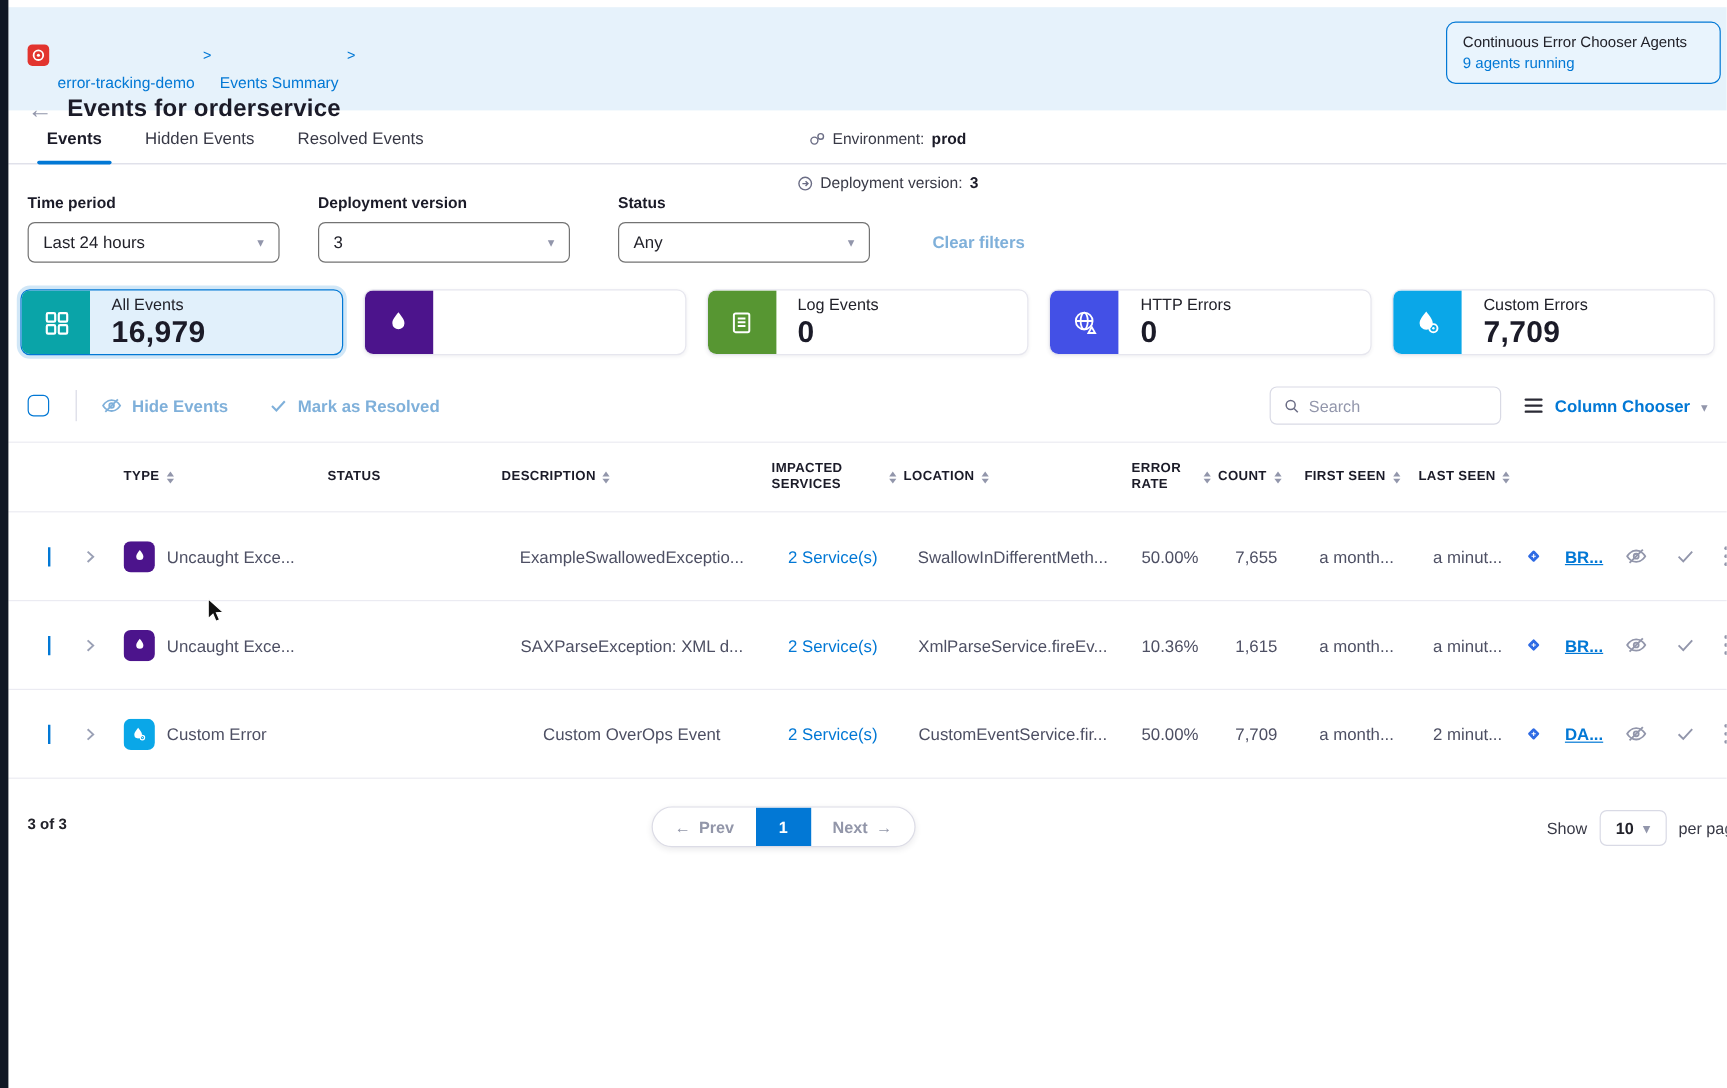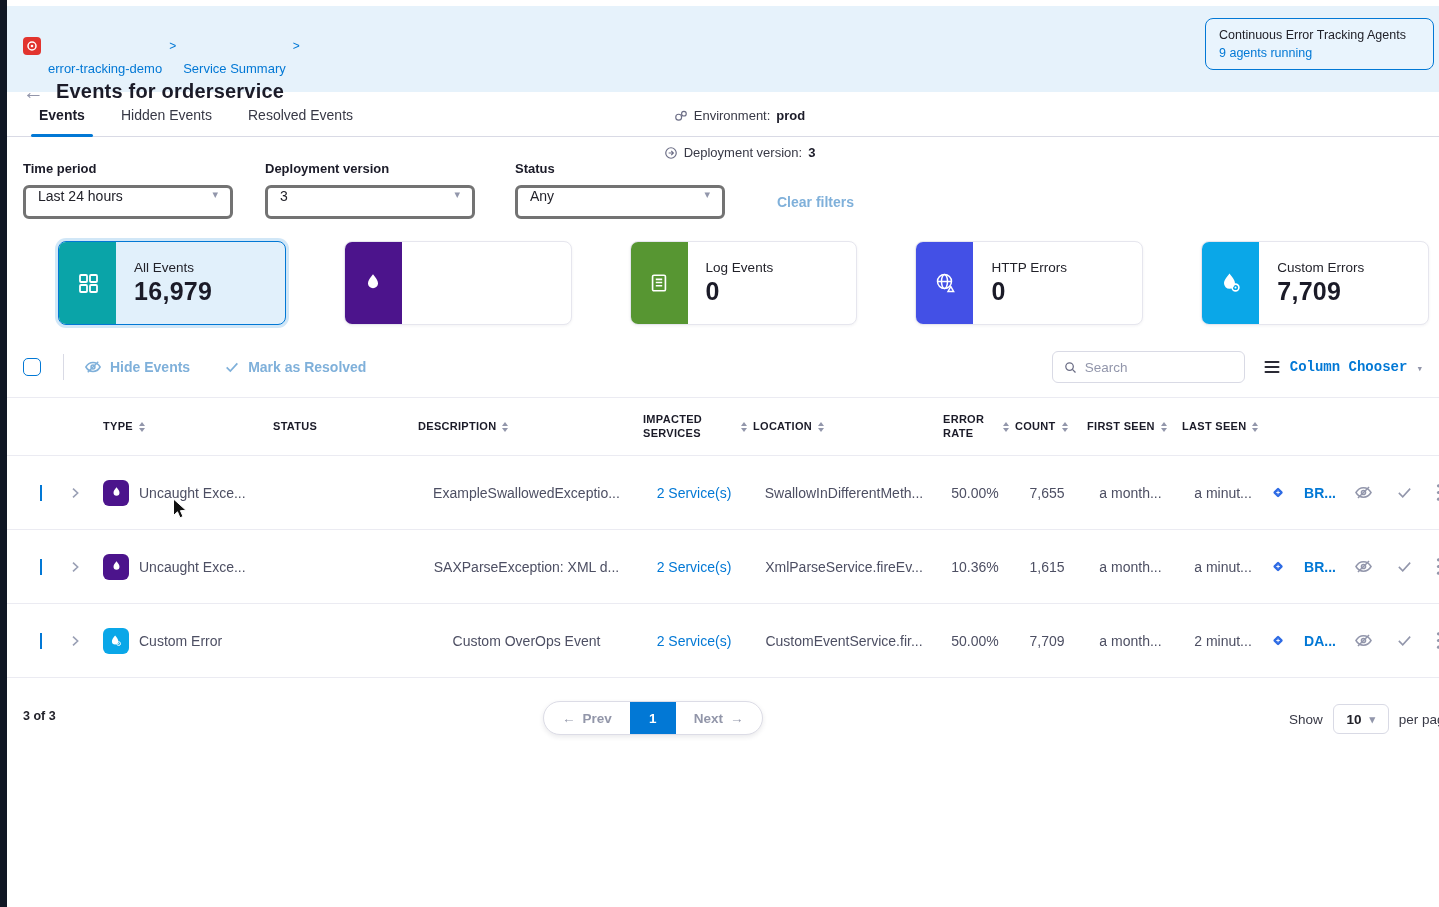--- a/index.html
+++ b/index.html
@@ -29,67 +29,67 @@
   
   .tabs { display:flex; align-items:flex-end; gap:8px; padding:0 0 0 18px; height:45px; border-bottom:1px solid #d9dae5; background:#fff; }
   .tab { padding:12px 14px 13px 14px; font-size:14px; color:#383946; cursor:pointer; position:relative; }
   .tab.active { font-weight:700; color:#1b1b28; }
   .tab.active::after { content:""; position:absolute; left:6px; right:6px; bottom:-1px; height:3px; background:#0278d5; border-radius:2px; }
 
   
   .filters { display:flex; align-items:flex-end; gap:20px; padding:24px 16px 0 16px; }
   .fgroup { display:flex; flex-direction:column; gap:9px; }
   .flabel { font-size:13px; font-weight:700; color:#1b1b28; }
-  .fselect { width:210px; height:34px; border:3px solid #737373; border-radius:6px; background:#fff;
-    display:flex; justify-content:space-between; padding:0 12px; font-size:14px; color:#22222a; cursor:pointer; }
+  .fselect { width:210px; height:34px; border:1px solid #737373; border-radius:6px; background:#fff;
+    display:flex; align-items:center; justify-content:space-between; padding:0 12px; font-size:14px; color:#22222a; cursor:pointer; }
   .fgroup.dep { margin-left:12px; }
   .fgroup.status { margin-left:20px; }
   .chev { color:#9296ab; font-size:11px; }
   .clear-filters { margin:0 0 9px 32px; font-size:14px; font-weight:700; color:#7fb0da; cursor:pointer; }
 
   
   .cards { display:flex; gap:17px; padding:22px 10px 0 10px; }
-  .card { flex:1; height:84px; display:flex; background:#fff; border:1px solid #e6e6ee; border-radius:8px;
-    overflow:hidden; box-shadow:0 1px 3px rgba(40,41,61,.06); cursor:pointer;margin-left:41px; }
+  .card { flex:1; height:55px; display:flex; background:#fff; border:1px solid #e6e6ee; border-radius:8px;
+    overflow:hidden; box-shadow:0 1px 3px rgba(40,41,61,.06); cursor:pointer; }
   .card.selected { background:#e1f0fb; border:1.5px solid #0278d5; box-shadow:0 0 0 3px rgba(2,120,213,.18); }
   .card-icon { width:57px; flex:0 0 57px; display:flex; align-items:center; justify-content:center; }
   .card-body { display:flex; flex-direction:column; justify-content:center; padding-left:18px; gap:2px; }
   .card-label { font-size:13.5px; color:#22222a; }
   .card-value { font-size:25px; font-weight:700; color:#1b1b28; letter-spacing:.3px; }
 
   
   .toolbar { display:flex; align-items:center; padding:26px 16px 14px 16px; }
   .cb { width:18px; height:18px; border:1.7px solid #0278d5; border-radius:5px; background:#fff; cursor:pointer; flex:0 0 18px; }
   .tb-divider { width:1px; height:26px; background:#d9dae5; margin:0 20px 0 22px; }
   .tb-btn { display:flex; align-items:center; gap:8px; font-size:14px; font-weight:700; color:#7fb0da; margin-right:34px; cursor:pointer; }
   .tb-right { margin-left:auto; display:flex; align-items:center; gap:18px; }
   .search-box { width:193px; height:32px; border:1px solid #d9dae5; border-radius:6px; background:#fff;
     display:flex; align-items:center; gap:7px; padding:0 10px; }
   .search-box input { border:none; outline:none; font-size:13.5px; width:140px; color:#22222a; font-family:"Liberation Sans",sans-serif; background:transparent; }
   .search-box input::placeholder { color:#9296ab; }
-  .col-chooser { display:flex; align-items:flex-end; gap:9px; cursor:pointer;font-family:Liberation Mono, monospace; }
+  .col-chooser { display:flex; align-items:flex-end; gap:9px; cursor:pointer; }
   .col-chooser .label { font-size:14px; font-weight:700; color:#0278d5; }
 
   
   .table { border-top:1px solid #ebebf2; }
   .trow { display:grid; grid-template-columns:44px 36px 170px 145px 225px 110px 190px 72px 72px 95px 90px 72px 1fr;
     align-items:center; padding-left:16px; }
   .thead { height:58px; border-bottom:1px solid #ebebf2; }
   .th { display:flex; align-items:center; gap:6px; font-size:11px; font-weight:700; letter-spacing:.3px;
     color:#1b1b28; text-transform:uppercase; line-height:1.25; padding-right:6px; }
   .sort { display:inline-flex; flex-direction:column; gap:2px; cursor:pointer; flex:0 0 auto; }
   .tri-up { width:0; height:0; border-left:3.5px solid transparent; border-right:3.5px solid transparent; border-bottom:4.5px solid #9296ab; }
   .tri-dn { width:0; height:0; border-left:3.5px solid transparent; border-right:3.5px solid transparent; border-top:4.5px solid #9296ab; }
   .row { height:74px; border-bottom:1px solid #ebebf2; font-size:14px; color:#4d4f63; }
   .cell { padding-right:8px; overflow:hidden; white-space:nowrap;text-align:center; }
   .expander { color:#9aa0b5; cursor:pointer; display:flex; }
   .type-cell { display:flex; align-items:center; gap:10px; }
   .type-badge { width:26px; height:26px; border-radius:6px; display:flex; align-items:center; justify-content:center; flex:0 0 26px; }
   .link { color:#0278d5; cursor:pointer; }
-  .ticket { display:flex; align-items:center; gap:20px; font-weight:700; color:#0278d5; cursor:pointer; }
+  .ticket { display:flex; align-items:center; gap:20px; font-weight:700; color:#0278d5; cursor:pointer;text-decoration:underline; }
   .actions { display:flex; align-items:center; gap:23px; justify-content:flex-start; padding-left:10px; }
   .act { cursor:pointer; display:flex; color:#9296ab; }
 
   
   .pagination { position:relative; height:46px; margin-top:18px; }
   .pg-summary { position:absolute; left:16px; top:13px; font-size:12.5px; font-weight:700; color:#22222a; }
   .pager { position:absolute; left:536px; top:5px; height:34px; display:flex; align-items:stretch; background:#fff;
     border:1px solid #dcdce6; border-radius:17px; overflow:hidden; box-shadow:0 2px 5px rgba(40,41,61,.10); }
   .pg-btn { display:flex; align-items:center; gap:7px; padding:0 18px; font-size:13.5px; font-weight:700; color:#9296a9; cursor:pointer; }
   .pg-page { width:46px; display:flex; align-items:center; justify-content:center; background:#0278d5; color:#fff;
@@ -112,21 +112,21 @@
     <div class="hdr">
       <div class="crumbs">
         <span class="crumb-logo">
           <svg width="12" height="12" viewBox="0 0 24 24">
               <circle cx="12" cy="12" r="8" fill="none" stroke="#fff" stroke-width="3"></circle>
               <circle cx="12" cy="12" r="2.6" fill="#fff"></circle>
             </svg>
         </span>
         <span class="crumb-link">error-tracking-demo</span>
         <span class="crumb-sep">&gt;</span>
-        <span class="crumb-link">Service Summary</span>
+        <span class="crumb-link">Events Summary</span>
         <span class="crumb-sep">&gt;</span>
       </div>
       <div class="title-row">
         <span class="back-arrow">←</span>
         <span class="page-title">Events for orderservice</span>
       </div>
       <div class="meta-row">
         <span class="meta-item">
           <span>
             <svg width="14" height="14" viewBox="0 0 24 24" fill="none" stroke="#6b6d85" stroke-width="2">
@@ -142,21 +142,21 @@
             <svg width="14" height="14" viewBox="0 0 24 24" fill="none" stroke="#6b6d85" stroke-width="2">
                 <circle cx="12" cy="12" r="9"></circle>
                 <path d="M8 12h7M12.5 8.5L16 12l-3.5 3.5"></path>
               </svg>
           </span>
           <span>Deployment version:</span>
           <b>3</b>
         </span>
       </div>
       <div class="agents-box">
-        <div class="agents-title">Continuous Error Tracking Agents</div>
+        <div class="agents-title">Continuous Error Chooser Agents</div>
         <div class="agents-link">9 agents running</div>
       </div>
     </div>
 
     <div class="tabs">
       <div class="tab active">Events</div>
       <div class="tab">Hidden Events</div>
       <div class="tab">Resolved Events</div>
     </div>
 

